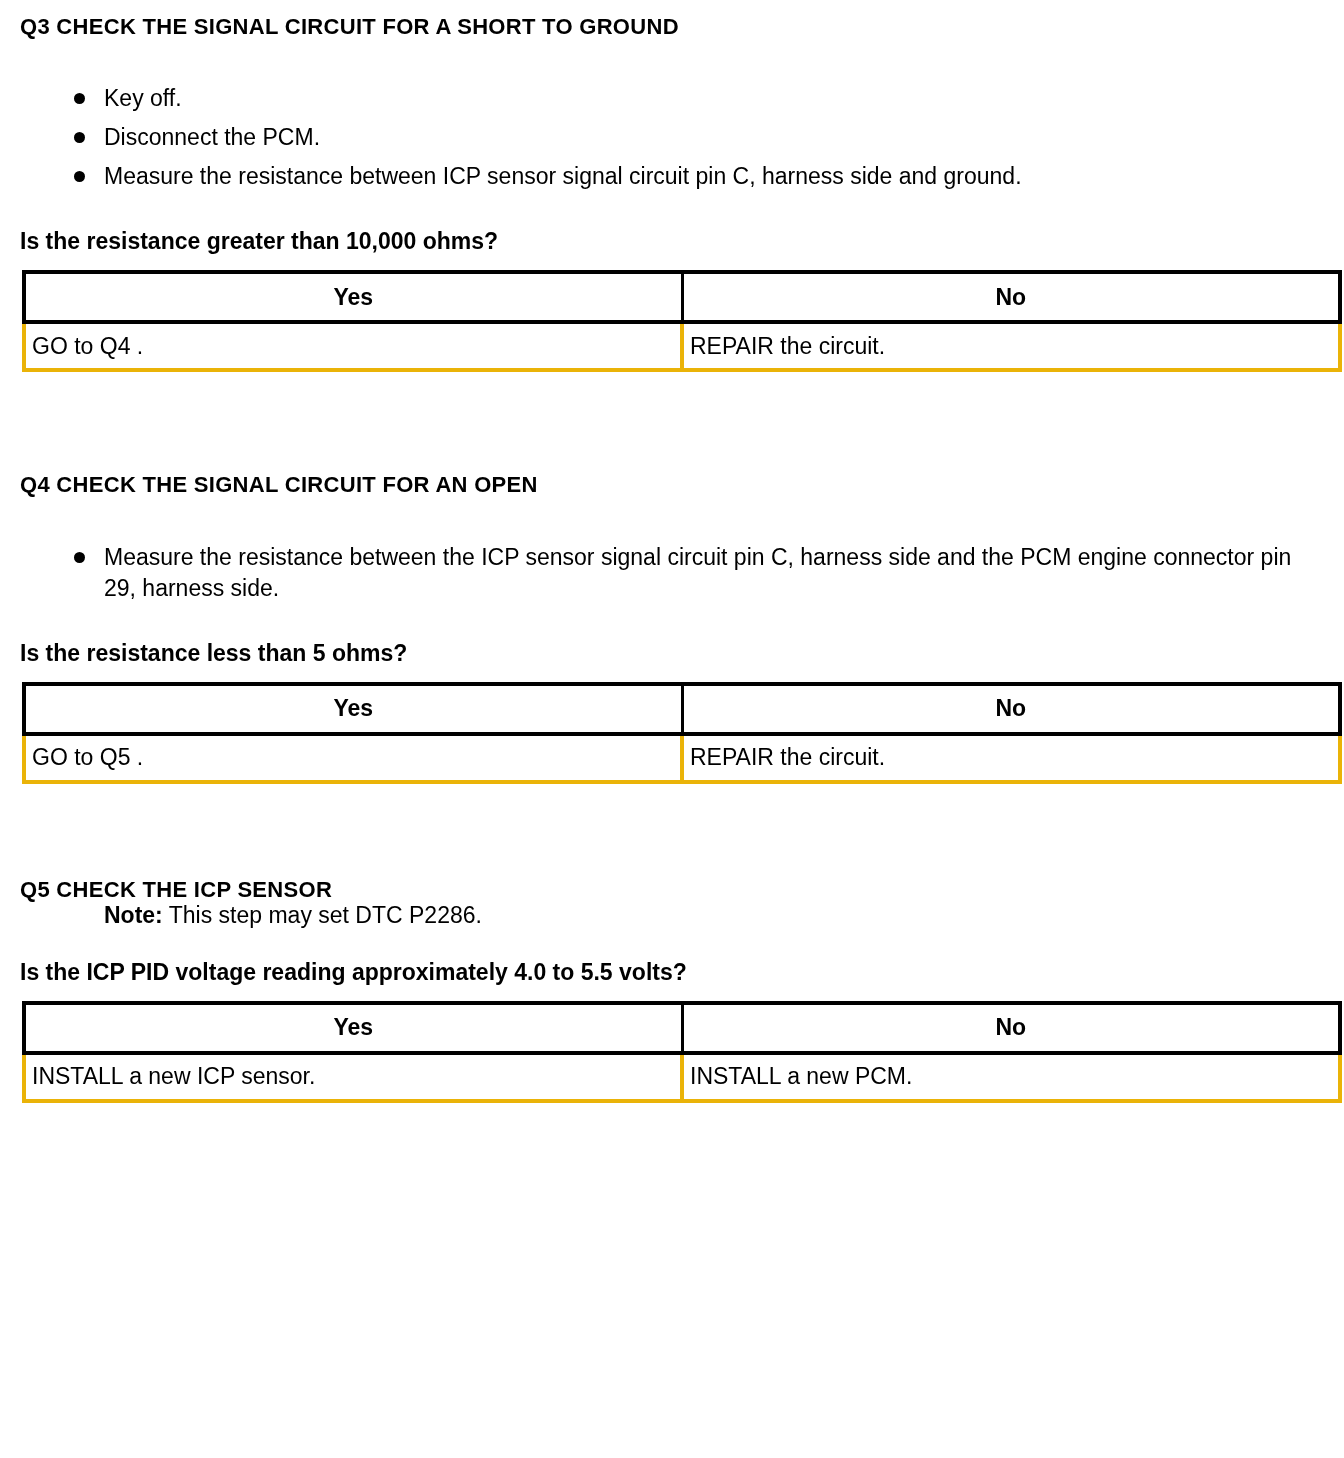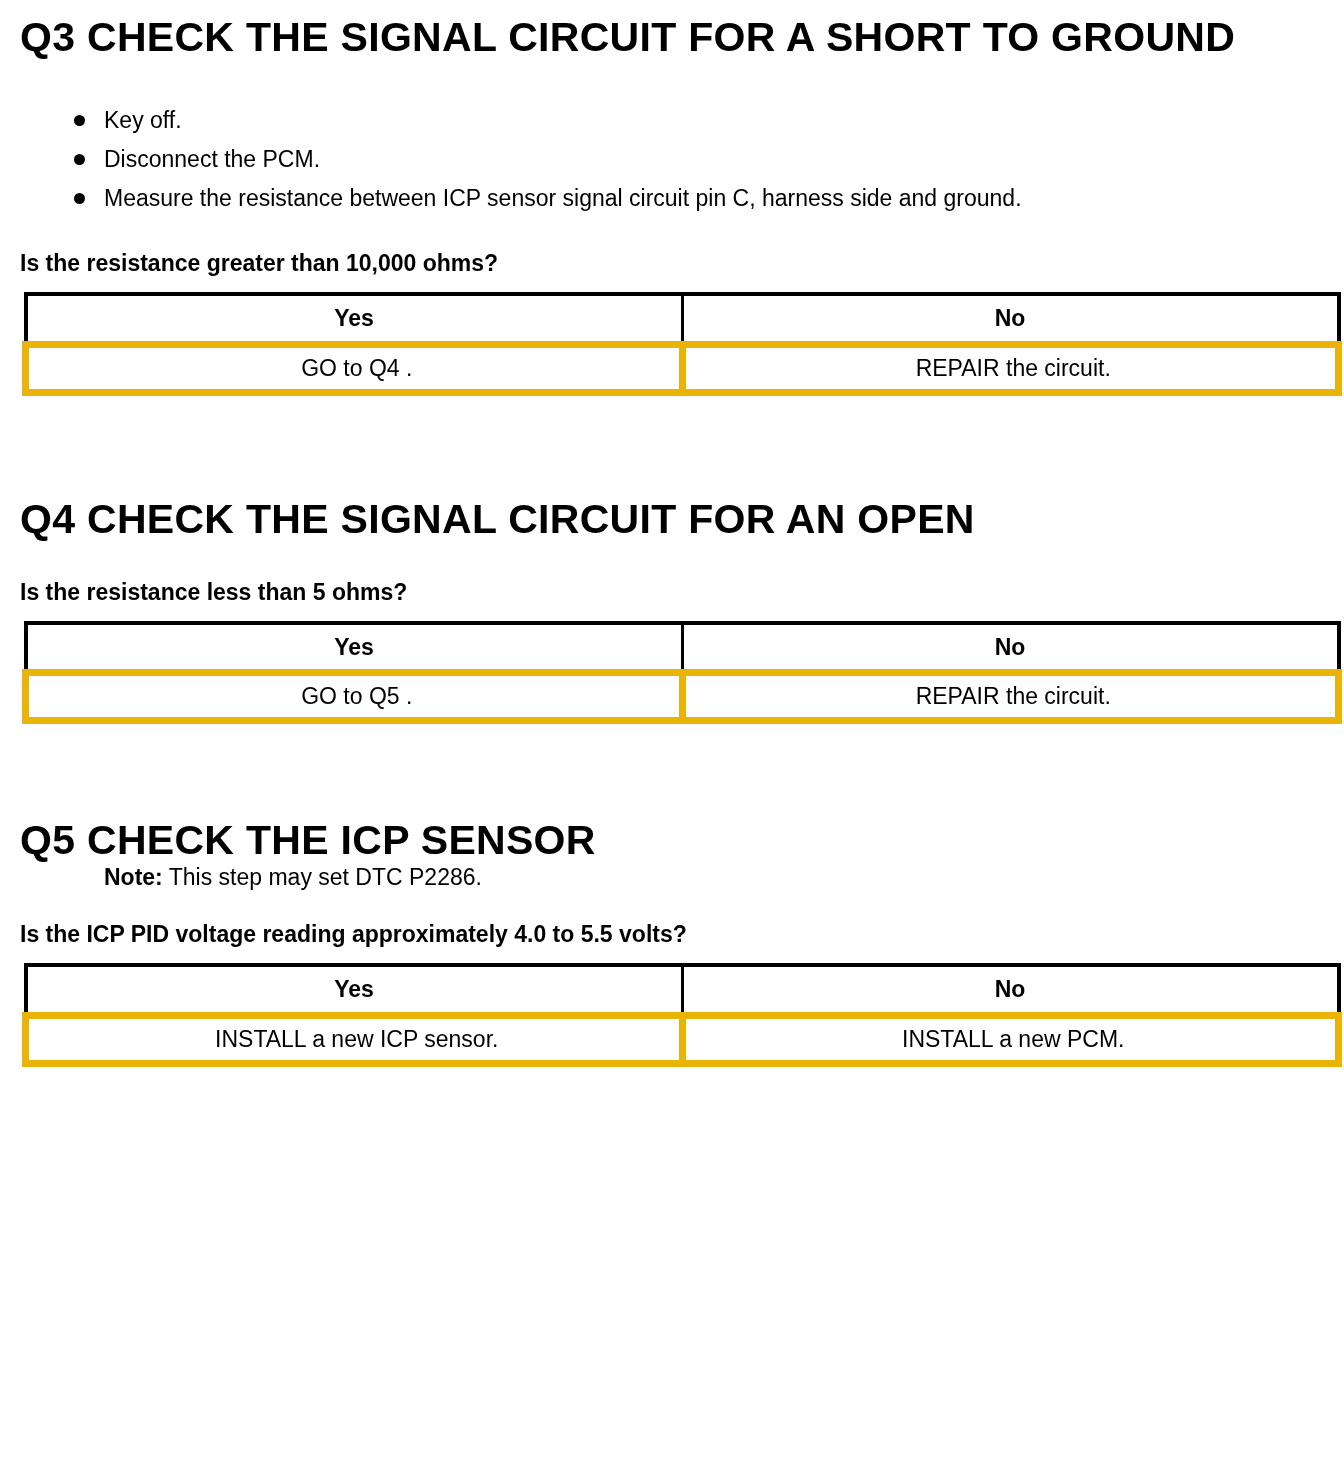--- a/index.html
+++ b/index.html
@@ -10,21 +10,21 @@
     color: #000000;
     font-family: "Liberation Sans", sans-serif;
     overflow: hidden;
   }
   .page {
     width: 1344px;
     height: 1458px;
     padding: 14px 24px 0 20px;
   }
   .heading {
-    font-size: 41px;
+    font-size: 22px;
     font-weight: bold;
     letter-spacing: 0.3px;
     line-height: 1.15;
     white-space: nowrap;
   }
   .sec-q4 { margin-top: 0; }
   .sec-q4 .heading { margin-top: 100px; }
   .sec-q5 .heading { margin-top: 93px; }
   ul.bullets {
     list-style: none;
@@ -71,24 +71,24 @@
   table.answer-table th {
     border: 3px solid #000;
     border-bottom-width: 4px;
     height: 50px;
     font-size: 23px;
     font-weight: bold;
     text-align: center;
     vertical-align: middle;
   }
   table.answer-table td {
-    border: 7px solid #eab308;
+    border: 4px solid #eab308;
     height: 48px;
     font-size: 23px;
-    text-align: center;
+    text-align: left;
     vertical-align: middle;
     padding-left: 6px;
   }
 </style>
 </head>
 <body>
 
 <div class="page">
 
   <section class="sec-q3">
@@ -110,20 +110,23 @@
         <tr>
           <td>GO to Q4 .</td>
           <td>REPAIR the circuit.</td>
         </tr>
       </tbody>
     </table>
   </section>
 
   <section class="sec-q4">
     <h1 class="heading">Q4 CHECK THE SIGNAL CIRCUIT FOR AN OPEN</h1>
+    <ul class="bullets">
+      <li>Measure the resistance between the ICP sensor signal circuit pin C, harness side and the PCM engine connector pin 29, harness side.</li>
+    </ul>
     <p class="question">Is the resistance less than 5 ohms?</p>
     <table class="answer-table">
       <thead>
         <tr>
           <th>Yes</th>
           <th>No</th>
         </tr>
       </thead>
       <tbody>
         <tr>

